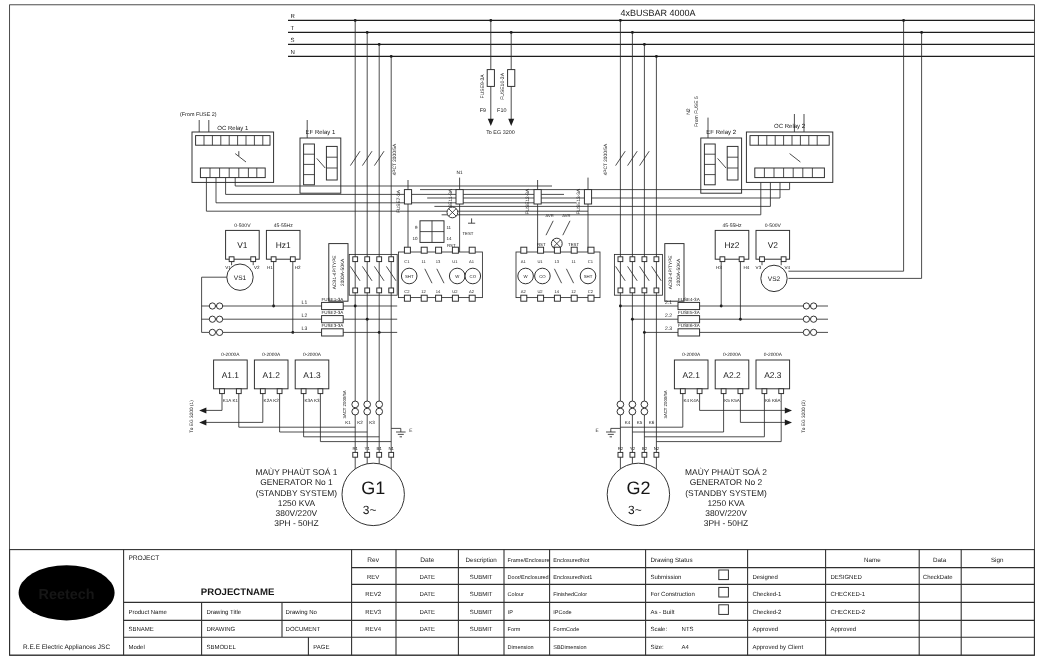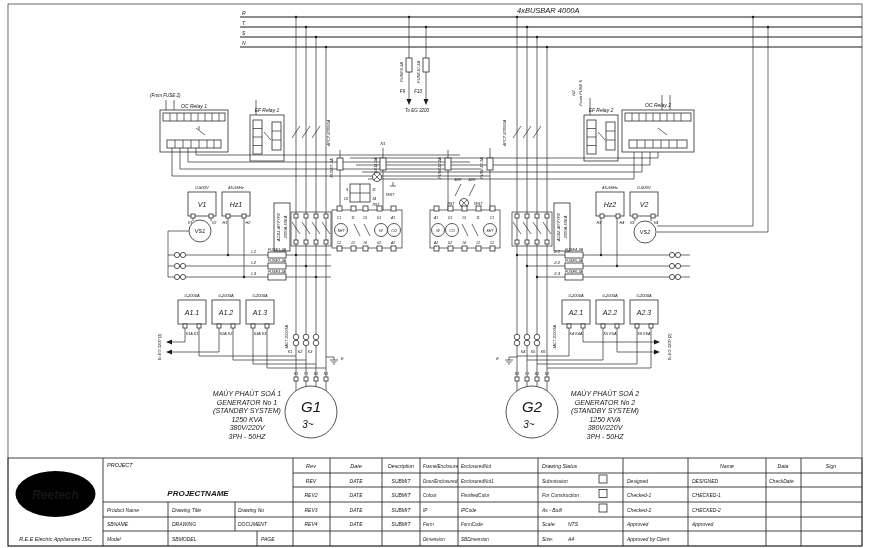--- a/index.html
+++ b/index.html
@@ -1,16 +1,16 @@
 <!DOCTYPE html>
 <html><head>
 <meta charset="utf-8">
 <style>
   html,body{margin:0;padding:0;background:#fff;}
-  #sheet{position:relative;width:870px;height:548px;background:#fff;overflow:hidden;font-style:italic;}
+  #sheet{position:relative;width:870px;height:548px;background:#fff;overflow:hidden;}
   svg{position:absolute;left:0;top:0;}
   svg text{font-family:"Liberation Sans",sans-serif;fill:#161616;}
   .w{stroke:#2b2b2b;stroke-width:.7;fill:none;}
   .wb{stroke:#1c1c1c;stroke-width:1.1;fill:none;}
   .bx{fill:#ffffff;stroke:#2b2b2b;stroke-width:.8;}
   .gl{stroke:#2f2f2f;stroke-width:.9;fill:none;}
   .dot{fill:#1c1c1c;}
   .mid{text-anchor:middle;}
   .end{text-anchor:end;}
   .bold{font-weight:bold;}

